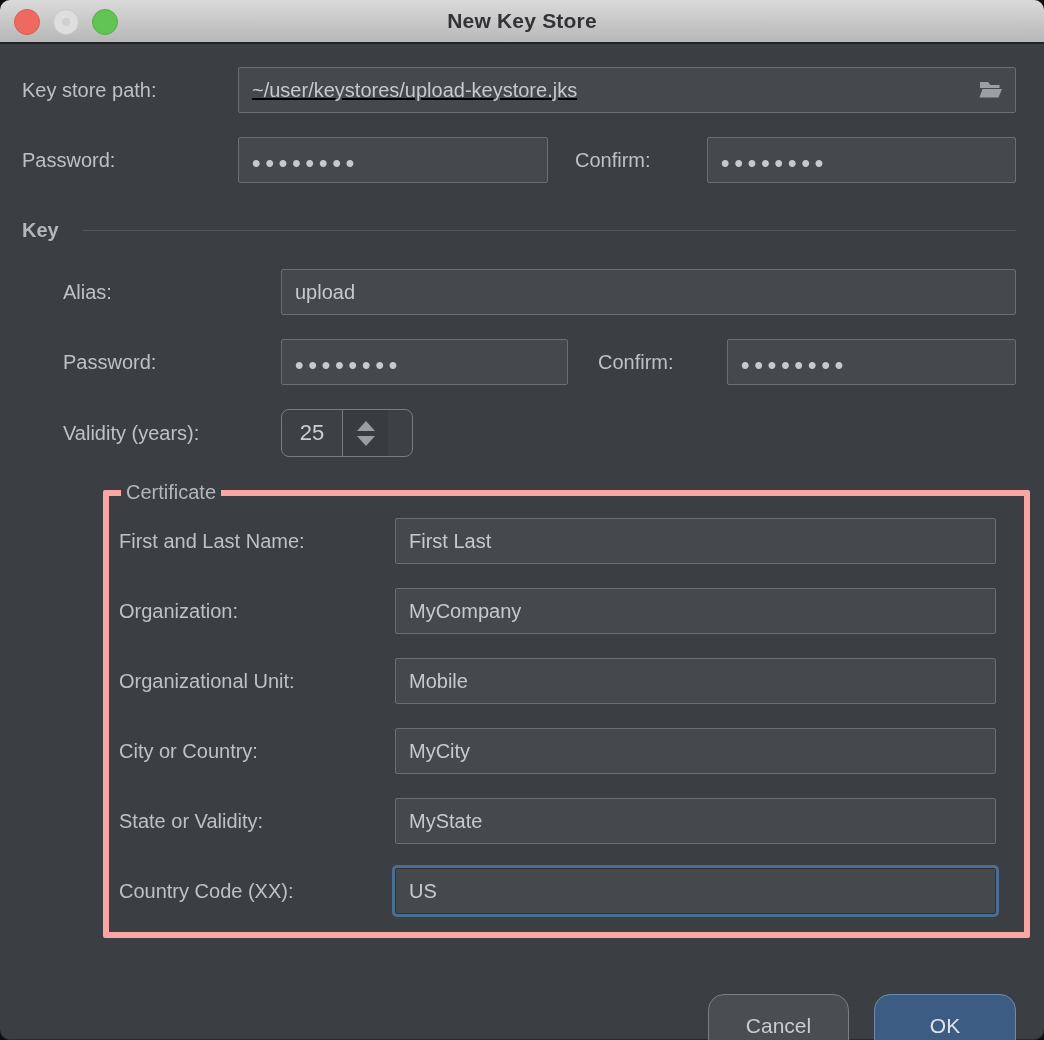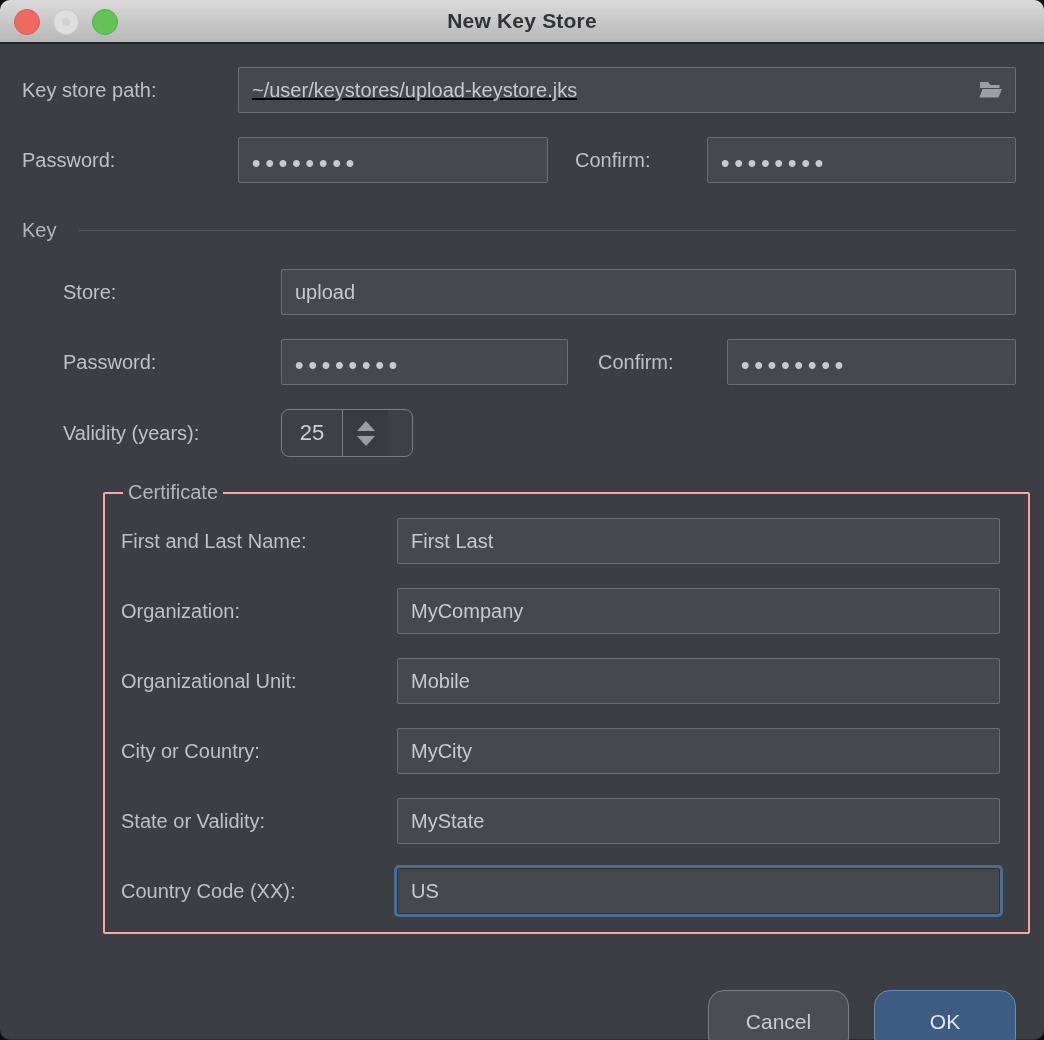--- a/index.html
+++ b/index.html
@@ -69,21 +69,21 @@
   }
 
   .row-pw1 { margin-top: 24px; }
   .row-pw1 .lbl-a { width: 216px; }
   .row-pw1 .f-a { width: 310px; flex: 0 0 auto; }
   .row-pw1 .lbl-b { margin-left: 27px; width: 132px; }
   .row-pw1 .f-b { flex: 1; }
 
   
   .sep-row { margin-top: 34px; height: 26px; display: flex; align-items: center; }
-  .sep-title { color: #b4b7b9; font-size: 20px; margin-right: 23px; }
+  .sep-title { color: #b4b7b9; font-size: 20px; margin-right: 23px; font-weight: bold; }
   .sep-line { flex: 1; height: 1px; background: #55595c; }
 
   .indent { margin-left: 41px; }
 
   .row-alias { margin-top: 26px; }
   .row-alias .lbl { width: 218px; }
   .row-alias .field { flex: 1; }
 
   .row-pw2 { margin-top: 24px; }
   .row-pw2 .lbl-a { width: 218px; }
@@ -110,23 +110,23 @@
     background: #393c3f;
     display: flex; flex-direction: column; align-items: center; justify-content: center;
     gap: 5px; cursor: pointer;
   }
   .tri-up { width: 0; height: 0; border-left: 9px solid transparent; border-right: 9px solid transparent; border-bottom: 10px solid #9b9ea1; }
   .tri-down { width: 0; height: 0; border-left: 9px solid transparent; border-right: 9px solid transparent; border-top: 10px solid #9b9ea1; }
 
   
   .cert {
     margin: 24px -14px 0 40px;
-    border: 2px solid #fca5a5;
+    border: 6px solid #fca5a5;
     border-radius: 2px;
-    padding: 8px 28px 18px 16px;
+    padding: 8px 28px 18px 10px;
   }
   .cert legend {
     color: #b4b7b9; font-size: 20px;
     padding: 0 5px; margin-left: 2px;
   }
   .cert-row { display: flex; align-items: center; margin-top: 24px; }
   .cert-row:first-of-type { margin-top: 6px; }
   .cert-row .lbl { width: 276px; }
   .cert-row .field { flex: 1; }
   .field.focused {
@@ -190,21 +190,21 @@
     </div>
 
     <div class="sep-row">
       <span class="sep-title">Key</span>
       <span class="sep-line"></span>
     </div>
 
     <div class="indent">
 
       <div class="row row-alias">
-        <span class="lbl">Store:</span>
+        <span class="lbl">Alias:</span>
         <input class="field" type="text" value="upload" style="">
       </div>
 
       <div class="row row-pw2">
         <span class="lbl lbl-a">Password:</span>
         <input class="field pw f-a" type="text" value="••••••••" style="">
         <span class="lbl lbl-b">Confirm:</span>
         <input class="field pw f-b" type="text" value="••••••••" style="">
       </div>
 

